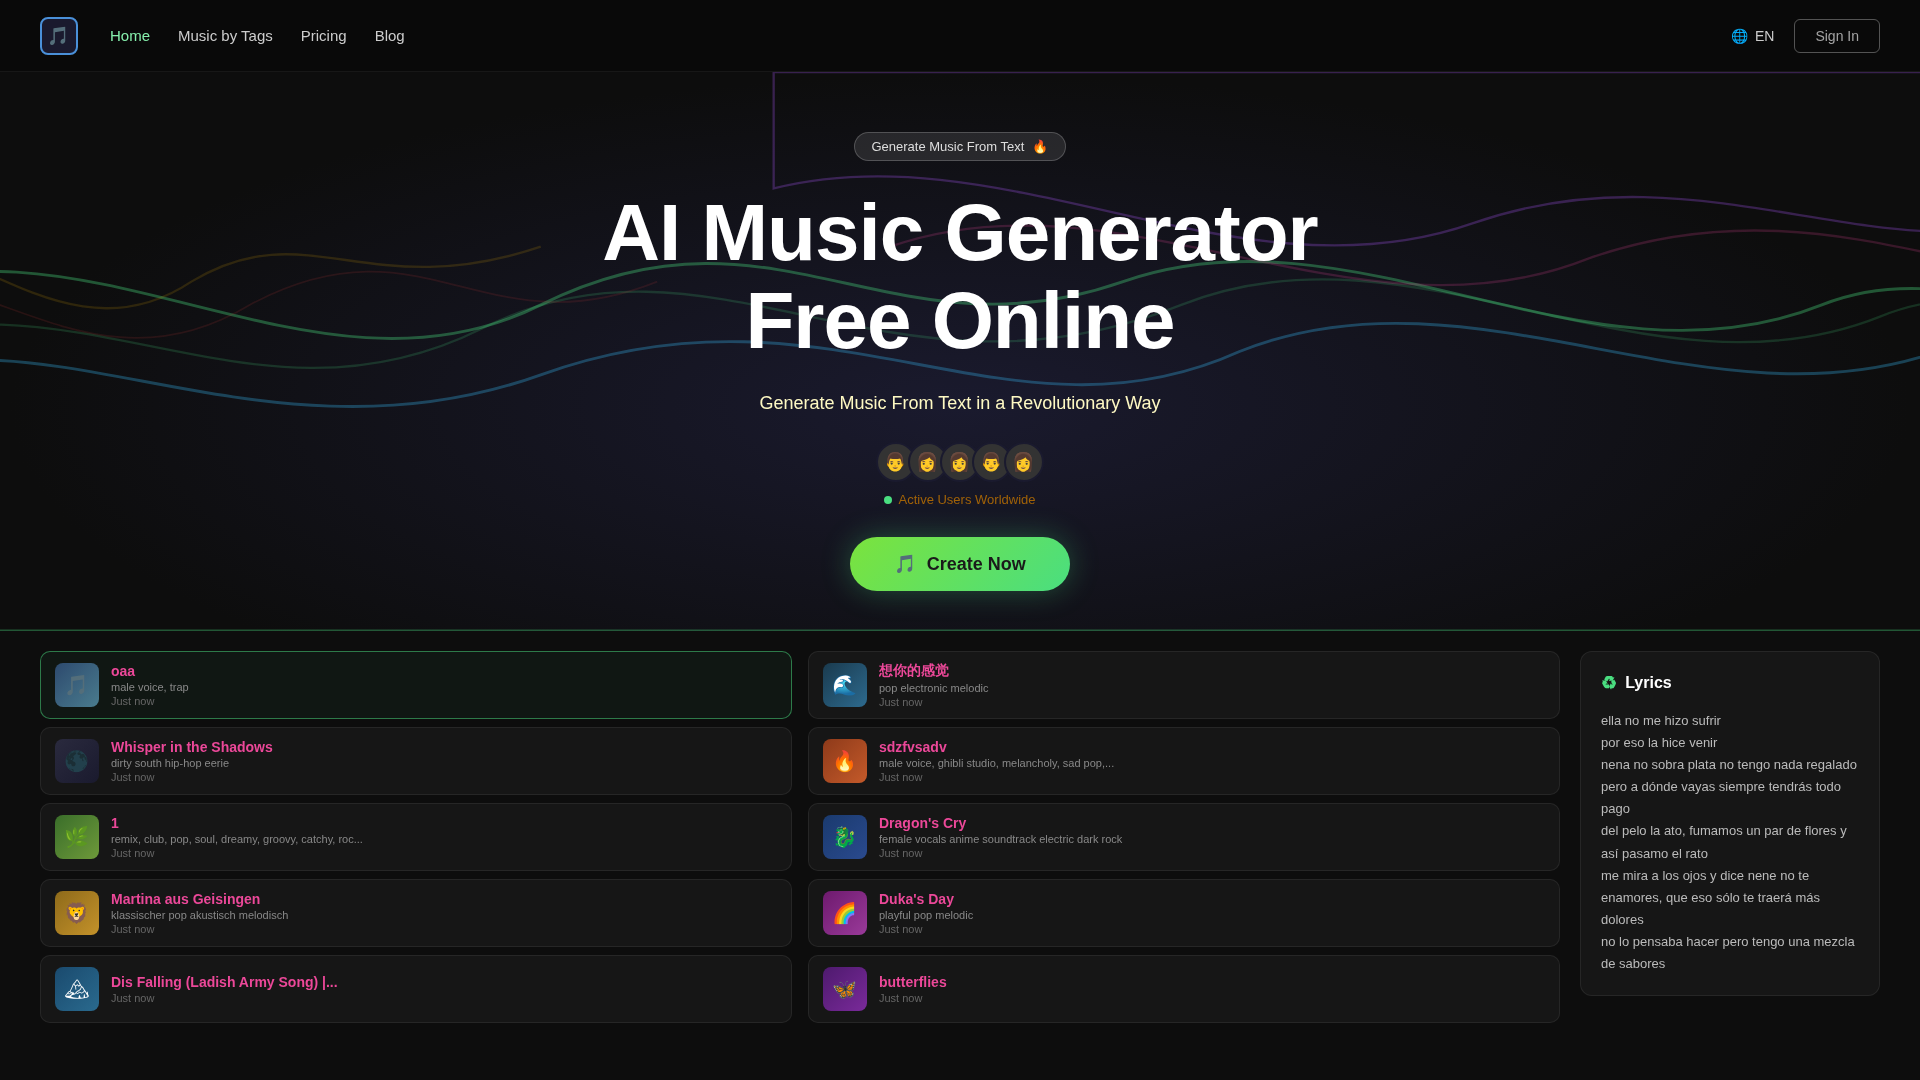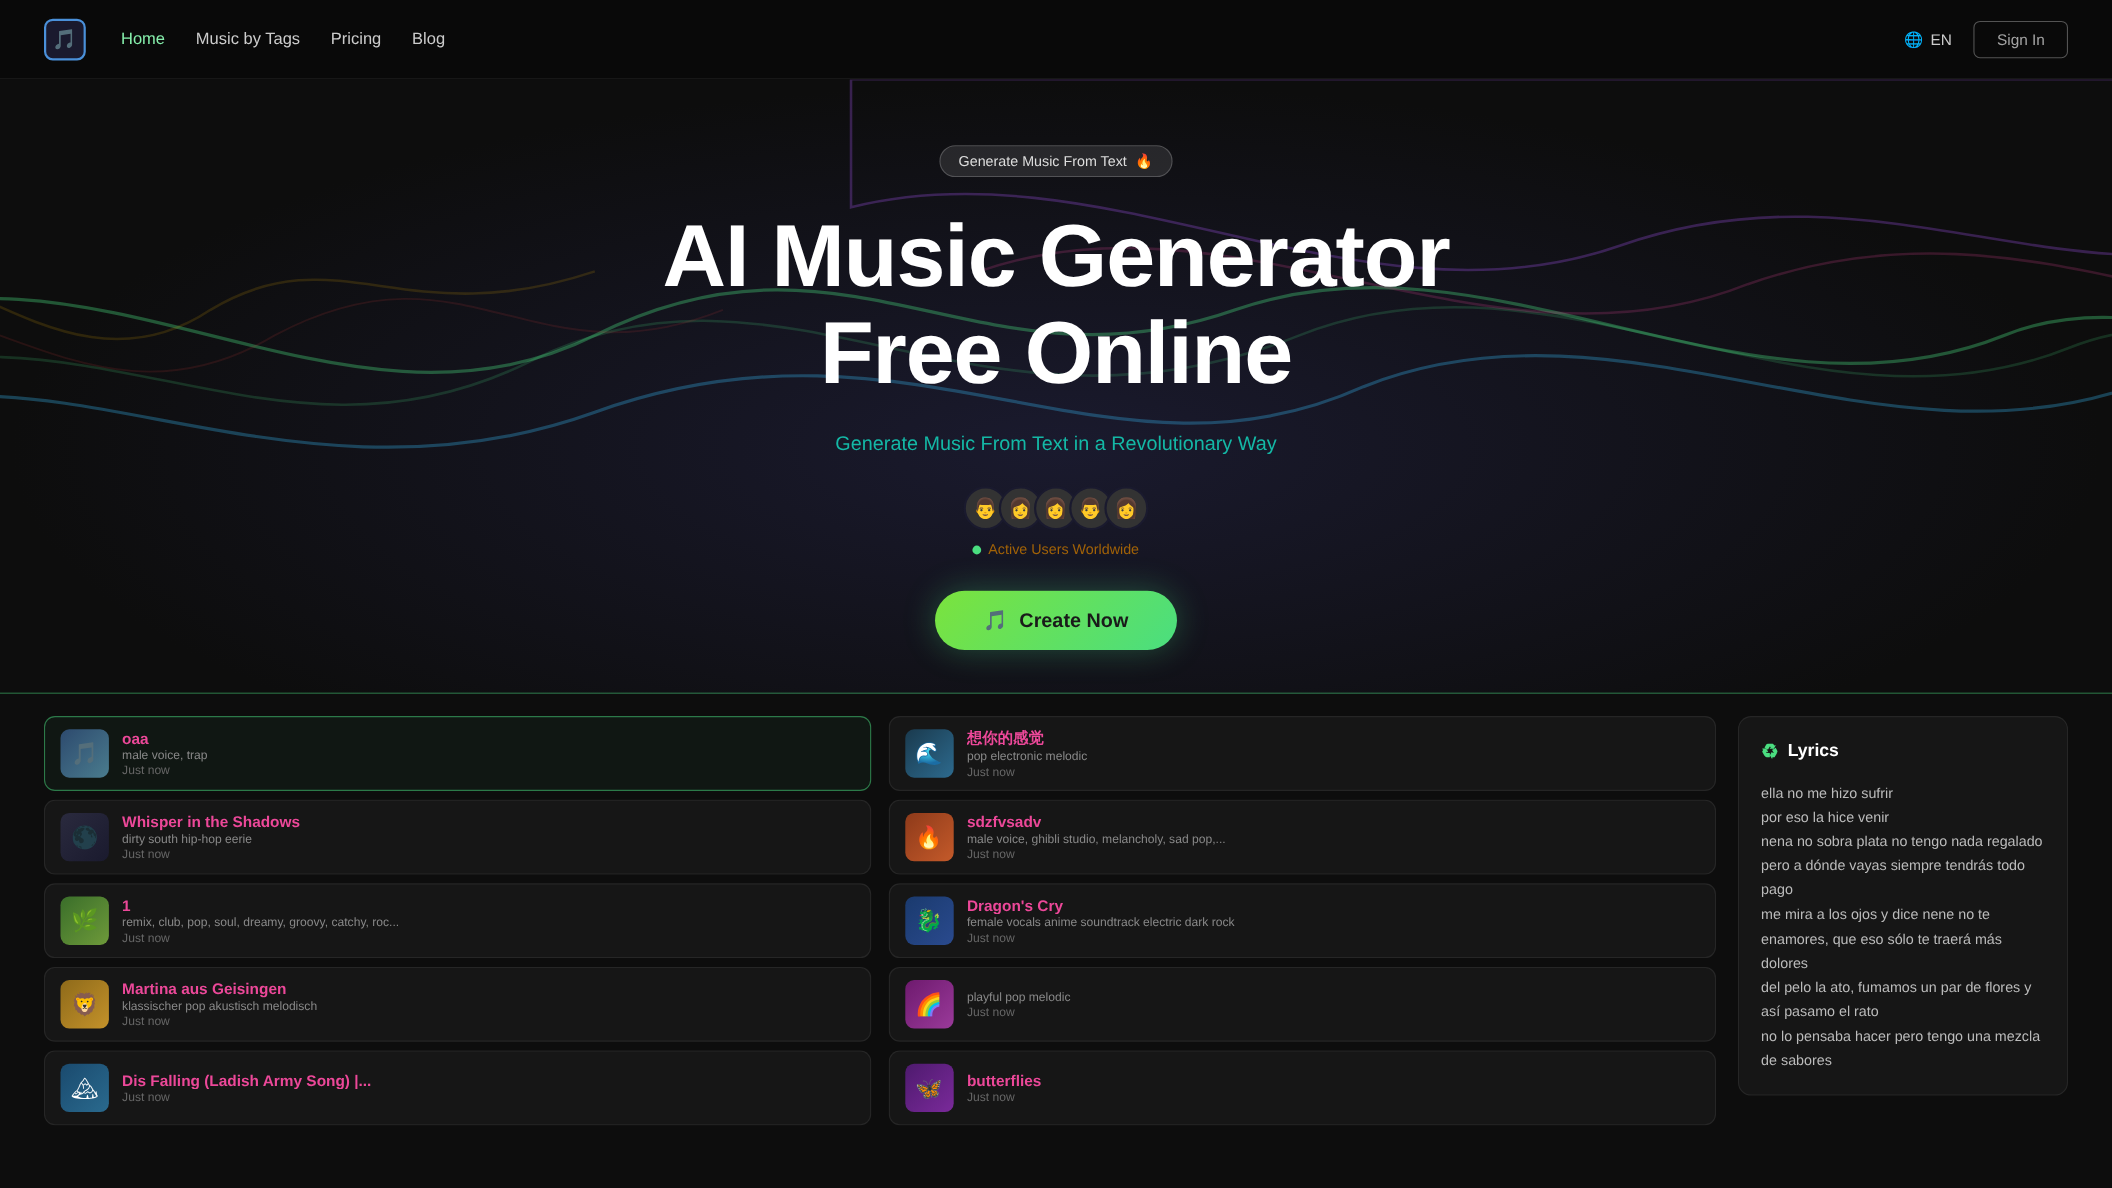--- a/index.html
+++ b/index.html
@@ -97,21 +97,21 @@
     }
     .hero-title {
       font-size: 80px;
       font-weight: 800;
       line-height: 1.1;
       margin-bottom: 28px;
       letter-spacing: -1px;
     }
     .hero-subtitle {
       font-size: 18px;
-      color: #14b8a6;
+      color: #fef9c3;
       margin-bottom: 28px;
     }
     .avatars-row {
       display: flex;
       align-items: center;
       justify-content: center;
       gap: 0;
       margin-bottom: 10px;
     }
     .avatar {
@@ -425,20 +425,21 @@
       <div class="music-name">Dragon's Cry</div>
       <div class="music-tags">female vocals anime soundtrack electric dark rock</div>
       <div class="music-time">Just now</div>
     </div>
   </div>
         <div class="music-item">
     <div class="music-thumb thumb-duka">
       <span style="font-size:20px">🌈</span>
     </div>
     <div class="music-info">
+      <div class="music-name">Duka's Day</div>
       <div class="music-tags">playful pop melodic</div>
       <div class="music-time">Just now</div>
     </div>
   </div>
         <div class="music-item">
     <div class="music-thumb thumb-butterflies">
       <span style="font-size:20px">🦋</span>
     </div>
     <div class="music-info">
       <div class="music-name">butterflies</div>
@@ -452,18 +453,18 @@
   <div class="lyrics-panel">
     <div class="lyrics-header">
       <span class="lyrics-icon">♻</span>
       <span>Lyrics</span>
     </div>
     <div class="lyrics-text" id="lyrics-container">
         <p>ella no me hizo sufrir</p>
         <p>por eso la hice venir</p>
         <p>nena no sobra plata no tengo nada regalado</p>
         <p>pero a dónde vayas siempre tendrás todo pago</p>
+        <p>del pelo la ato, fumamos un par de flores y así pasamo el rato</p>
         <p>me mira a los ojos y dice nene no te enamores, que eso sólo te traerá más dolores</p>
-        <p>del pelo la ato, fumamos un par de flores y así pasamo el rato</p>
         <p>no lo pensaba hacer pero tengo una mezcla de sabores</p>
       </div>
   </div>
 </div>
 
 </body></html>

